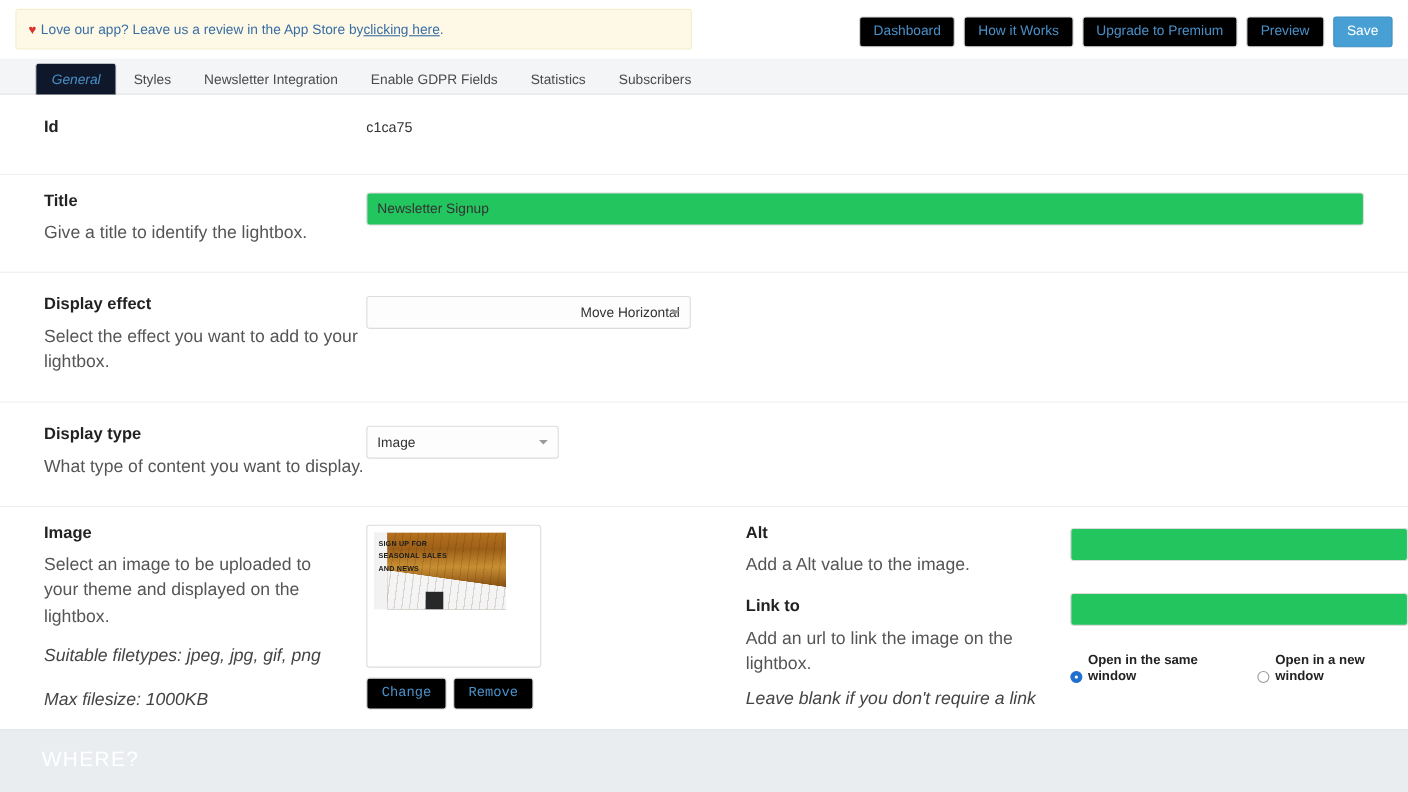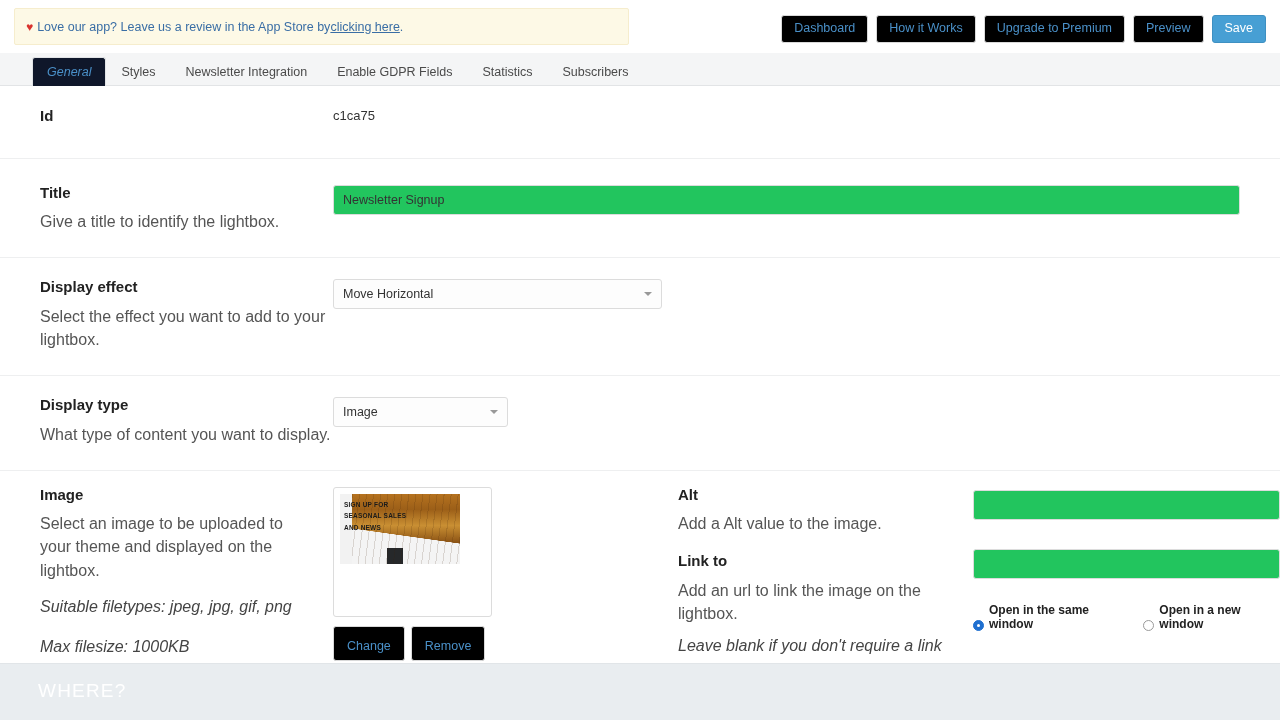--- a/index.html
+++ b/index.html
@@ -210,21 +210,21 @@
     background:
       repeating-linear-gradient(97deg, rgba(60,30,5,0.30) 0px, rgba(60,30,5,0.30) 1px, rgba(0,0,0,0) 1px, rgba(0,0,0,0) 7px);
     opacity: .5;
     z-index: 2;
   }
   .imgbtns {
     margin-top: 9px;
     display: flex;
     gap: 6px;
   }
-  .imgbtns .btn { padding: 13px 13px 8px 13px; }
+  .imgbtns .btn { padding: 7px 13px 8px 13px; font-family: Liberation Mono, monospace; }
 
   
   .radios {
     display: flex;
     align-items: center;
     gap: 16px;
     margin-top: 24px;
     font-size: 12px;
     font-weight: bold;
     color: #222222;
@@ -303,40 +303,40 @@
   <div class="sec-inner">
     <div class="col-label">
       <h3 class="lbl">Id</h3>
     </div>
     <div class="col-field">
       <div class="idvalue">c1ca75</div>
     </div>
   </div>
 </div>
 
-<div class="section" style="padding-top:26px;padding-bottom:24px;">
+<div class="section" style="padding-top:16px;padding-bottom:24px;">
   <div class="sec-inner">
     <div class="col-label">
       <h3 class="lbl">Title</h3>
       <p class="help">Give a title to identify the lightbox.</p>
     </div>
     <div class="col-field">
       <input type="text" value="Newsletter Signup" style="">
     </div>
   </div>
 </div>
 
 <div class="section" style="padding-top:21px;padding-bottom:24px;">
   <div class="sec-inner">
     <div class="col-label">
       <h3 class="lbl">Display effect</h3>
       <p class="help">Select the effect you want to add to your lightbox.</p>
     </div>
     <div class="col-field">
-      <div class="select" style="width:329px;">
+      <div class="select" style="width:295px;justify-content:flex-end;">
         <span>Move Horizontal</span>
         <span class="caret"></span>
       </div>
     </div>
   </div>
 </div>
 
 <div class="section" style="padding-top:21px;padding-bottom:24px;">
   <div class="sec-inner">
     <div class="col-label">

